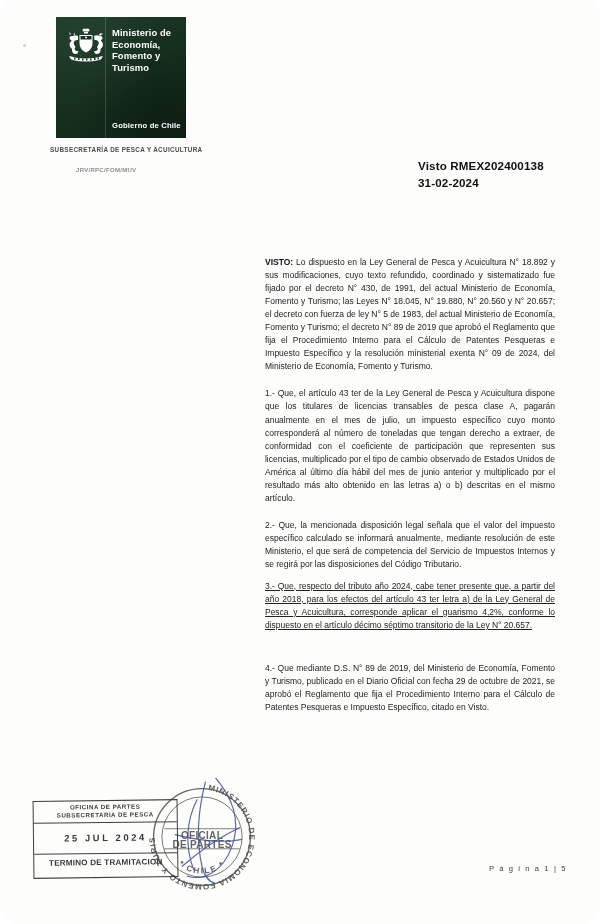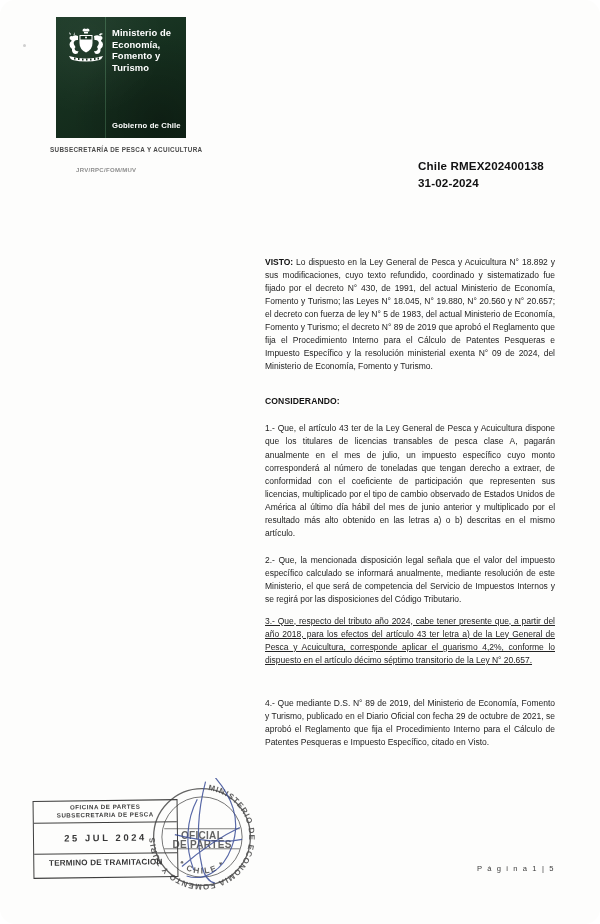--- a/index.html
+++ b/index.html
@@ -150,21 +150,21 @@
   }
   .section-head {
     font-size: 8.6px;
     line-height: 13px;
     margin-top: 16px;
     letter-spacing: .1px;
   }
   #title-wrap { margin-bottom: 1px; }
   #page-foot {
     position: absolute;
-    left: 265px;
+    left: 277px;
     top: 864px;
     width: 290px;
     text-align: right;
     font-size: 7.6px;
     letter-spacing: 1.6px;
     color: #3c3c3c;
   }
 
   
   #stamp-rect {
@@ -268,32 +268,31 @@
     <div id="ministry-name" data-bind="document.header.logo.ministry_name">Ministerio de Economía, Fomento y Turismo</div>
     <div id="gov-name" data-bind="document.header.logo.government">Gobierno de Chile</div>
   </div>
 
   <div id="speck"></div>
 
   <div id="subsec-line" data-bind="document.header.subsecretaria">SUBSECRETARÍA DE PESCA Y ACUICULTURA</div>
   <div id="ref-code" data-bind="document.header.reference_code">JRV/RPC/FOM/MUV</div>
 
   <div id="folio">
-    <div data-bind="document.header.folio">Chile RMEX202400138</div>
+    <div data-bind="document.header.folio">Visto RMEX202400138</div>
     <div data-bind="document.header.date">31-02-2024</div>
   </div>
 
   <div id="body-col">
 
 
     <p class="para" style="">
       <b data-bind="document.visto.label">VISTO:</b><span data-bind="document.visto.text"> Lo dispuesto en la Ley General de Pesca y Acuicultura N° 18.892 y sus modificaciones, cuyo texto refundido, coordinado y sistematizado fue fijado por el decreto N° 430, de 1991, del actual Ministerio de Economía, Fomento y Turismo; las Leyes N° 18.045, N° 19.880, N° 20.560 y N° 20.657; el decreto con fuerza de ley N° 5 de 1983, del actual Ministerio de Economía, Fomento y Turismo; el decreto N° 89 de 2019 que aprobó el Reglamento que fija el Procedimiento Interno para el Cálculo de Patentes Pesqueras e Impuesto Específico y la resolución ministerial exenta N° 09 de 2024, del Ministerio de Economía, Fomento y Turismo.</span>
     </p>
 
-    <div class="section-head" data-bind="document.considerando.label" style="margin-top:22px;">CONSIDERANDO:</div>
 
     <p class="para" data-bind="document.considerando.items.0" style="margin-top:14px;">1.- Que, el artículo 43 ter de la Ley General de Pesca y Acuicultura dispone que los titulares de licencias transables de pesca clase A, pagarán anualmente en el mes de julio, un impuesto específico cuyo monto corresponderá al número de toneladas que tengan derecho a extraer, de conformidad con el coeficiente de participación que representen sus licencias, multiplicado por el tipo de cambio observado de Estados Unidos de América al último día hábil del mes de junio anterior y multiplicado por el resultado más alto obtenido en las letras a) o b) descritas en el mismo artículo.</p>
     <p class="para" data-bind="document.considerando.items.1" style="margin-top:14px;">2.- Que, la mencionada disposición legal señala que el valor del impuesto específico calculado se informará anualmente, mediante resolución de este Ministerio, el que será de competencia del Servicio de Impuestos Internos y se regirá por las disposiciones del Código Tributario.</p>
     <p class="para" data-bind="document.considerando.items.2" style="margin-top:6px;text-decoration:underline;">3.- Que, respecto del tributo año 2024, cabe tener presente que, a partir del año 2018, para los efectos del artículo 43 ter letra a) de la Ley General de Pesca y Acuicultura, corresponde aplicar el guarismo 4,2%, conforme lo dispuesto en el artículo décimo séptimo transitorio de la Ley N° 20.657.</p>
     <p class="para" data-bind="document.considerando.items.3" style="margin-top:30px;">4.- Que mediante D.S. N° 89 de 2019, del Ministerio de Economía, Fomento y Turismo, publicado en el Diario Oficial con fecha 29 de octubre de 2021, se aprobó el Reglamento que fija el Procedimiento Interno para el Cálculo de Patentes Pesqueras e Impuesto Específico, citado en Visto.</p>
   </div>
 
   <div id="page-foot" data-bind="document.footer.page_indicator">P á g i n a  1 | 5</div>
 
   <div id="stamp-rect">

